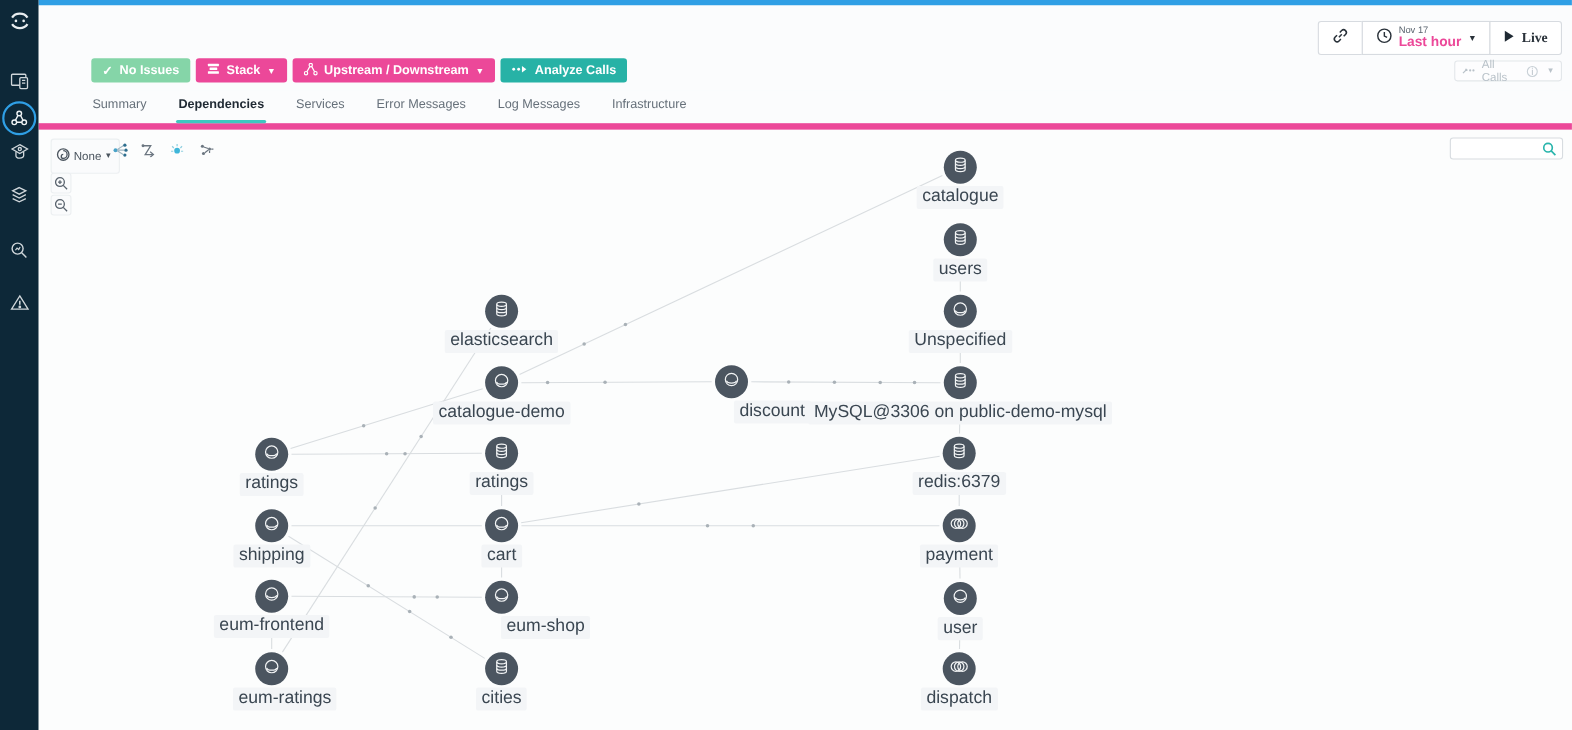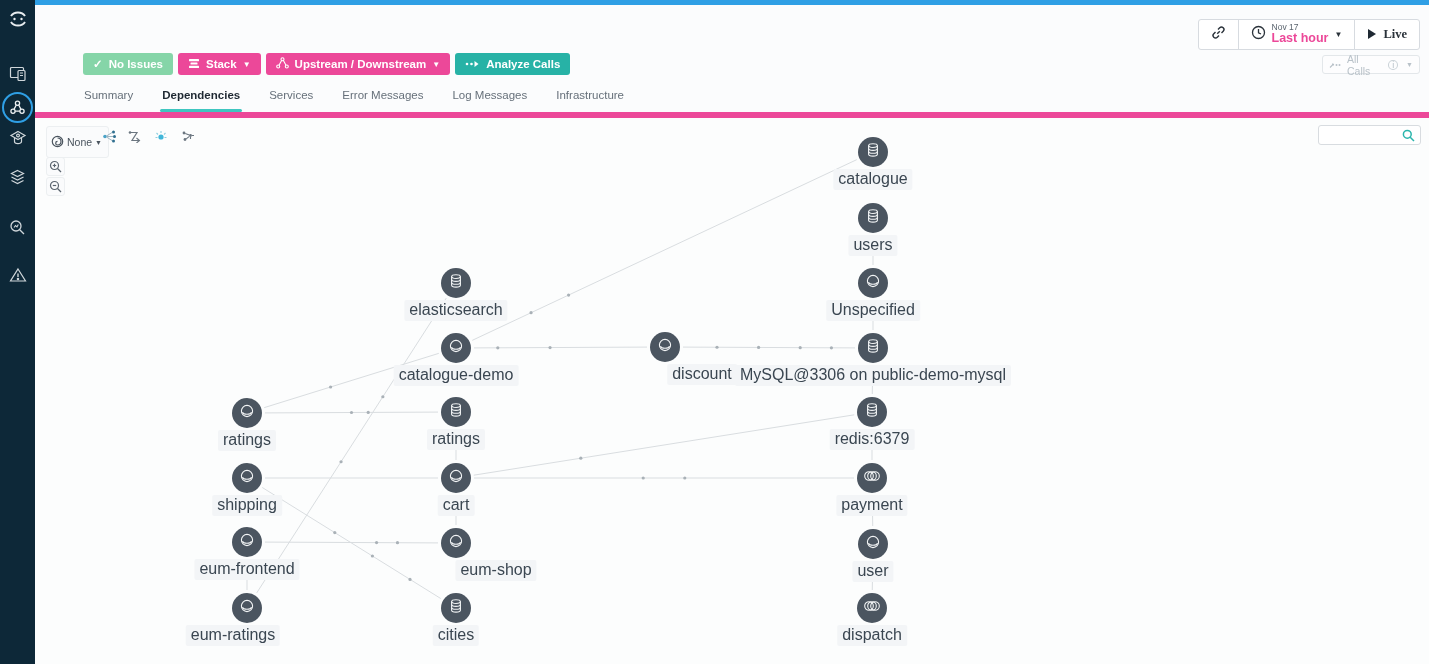--- a/index.html
+++ b/index.html
@@ -474,21 +474,21 @@
           <path d="M3.4 9.2 a4.7 2.6 0 0 0 9.2 0"></path>
         </svg></span>
     </div>
     <div class="gnode-label" style="left: 838px; top: 443px;">user</div>
     <div class="gnode" style="left: 197px; top: 475px; background: rgb(75, 85, 96);">
       <span><svg width="16" height="16" viewBox="0 0 16 16" fill="none" stroke="#f2f4f5" stroke-width="1.1">
           <circle cx="8" cy="8" r="5.6"></circle>
           <path d="M3.4 9.2 a4.7 2.6 0 0 0 9.2 0"></path>
         </svg></span>
     </div>
-    <div class="gnode-label" style="left: 198px; top: 507px;">eum-ratings</div>
+    <div class="gnode-label" style="left: 224px; top: 507px;">eum-ratings</div>
     <div class="gnode" style="left: 406px; top: 475px; background: rgb(75, 85, 96);">
       <span><svg width="16" height="16" viewBox="0 0 16 16" fill="none" stroke="#f2f4f5" stroke-width="1.1">
           <ellipse cx="8" cy="3.6" rx="4.4" ry="1.9"></ellipse>
           <path d="M3.6 3.6 L3.6 12.2 a4.4 1.9 0 0 0 8.8 0 L12.4 3.6"></path>
           <path d="M3.6 6.5 a4.4 1.9 0 0 0 8.8 0 M3.6 9.4 a4.4 1.9 0 0 0 8.8 0"></path>
         </svg></span>
     </div>
     <div class="gnode-label" style="left: 421px; top: 507px;">cities</div>
     <div class="gnode" style="left: 822px; top: 475px; background: rgb(75, 85, 96);">
       <span><svg width="18" height="14" viewBox="0 0 18 14" fill="none" stroke="#f2f4f5" stroke-width="1.1">

